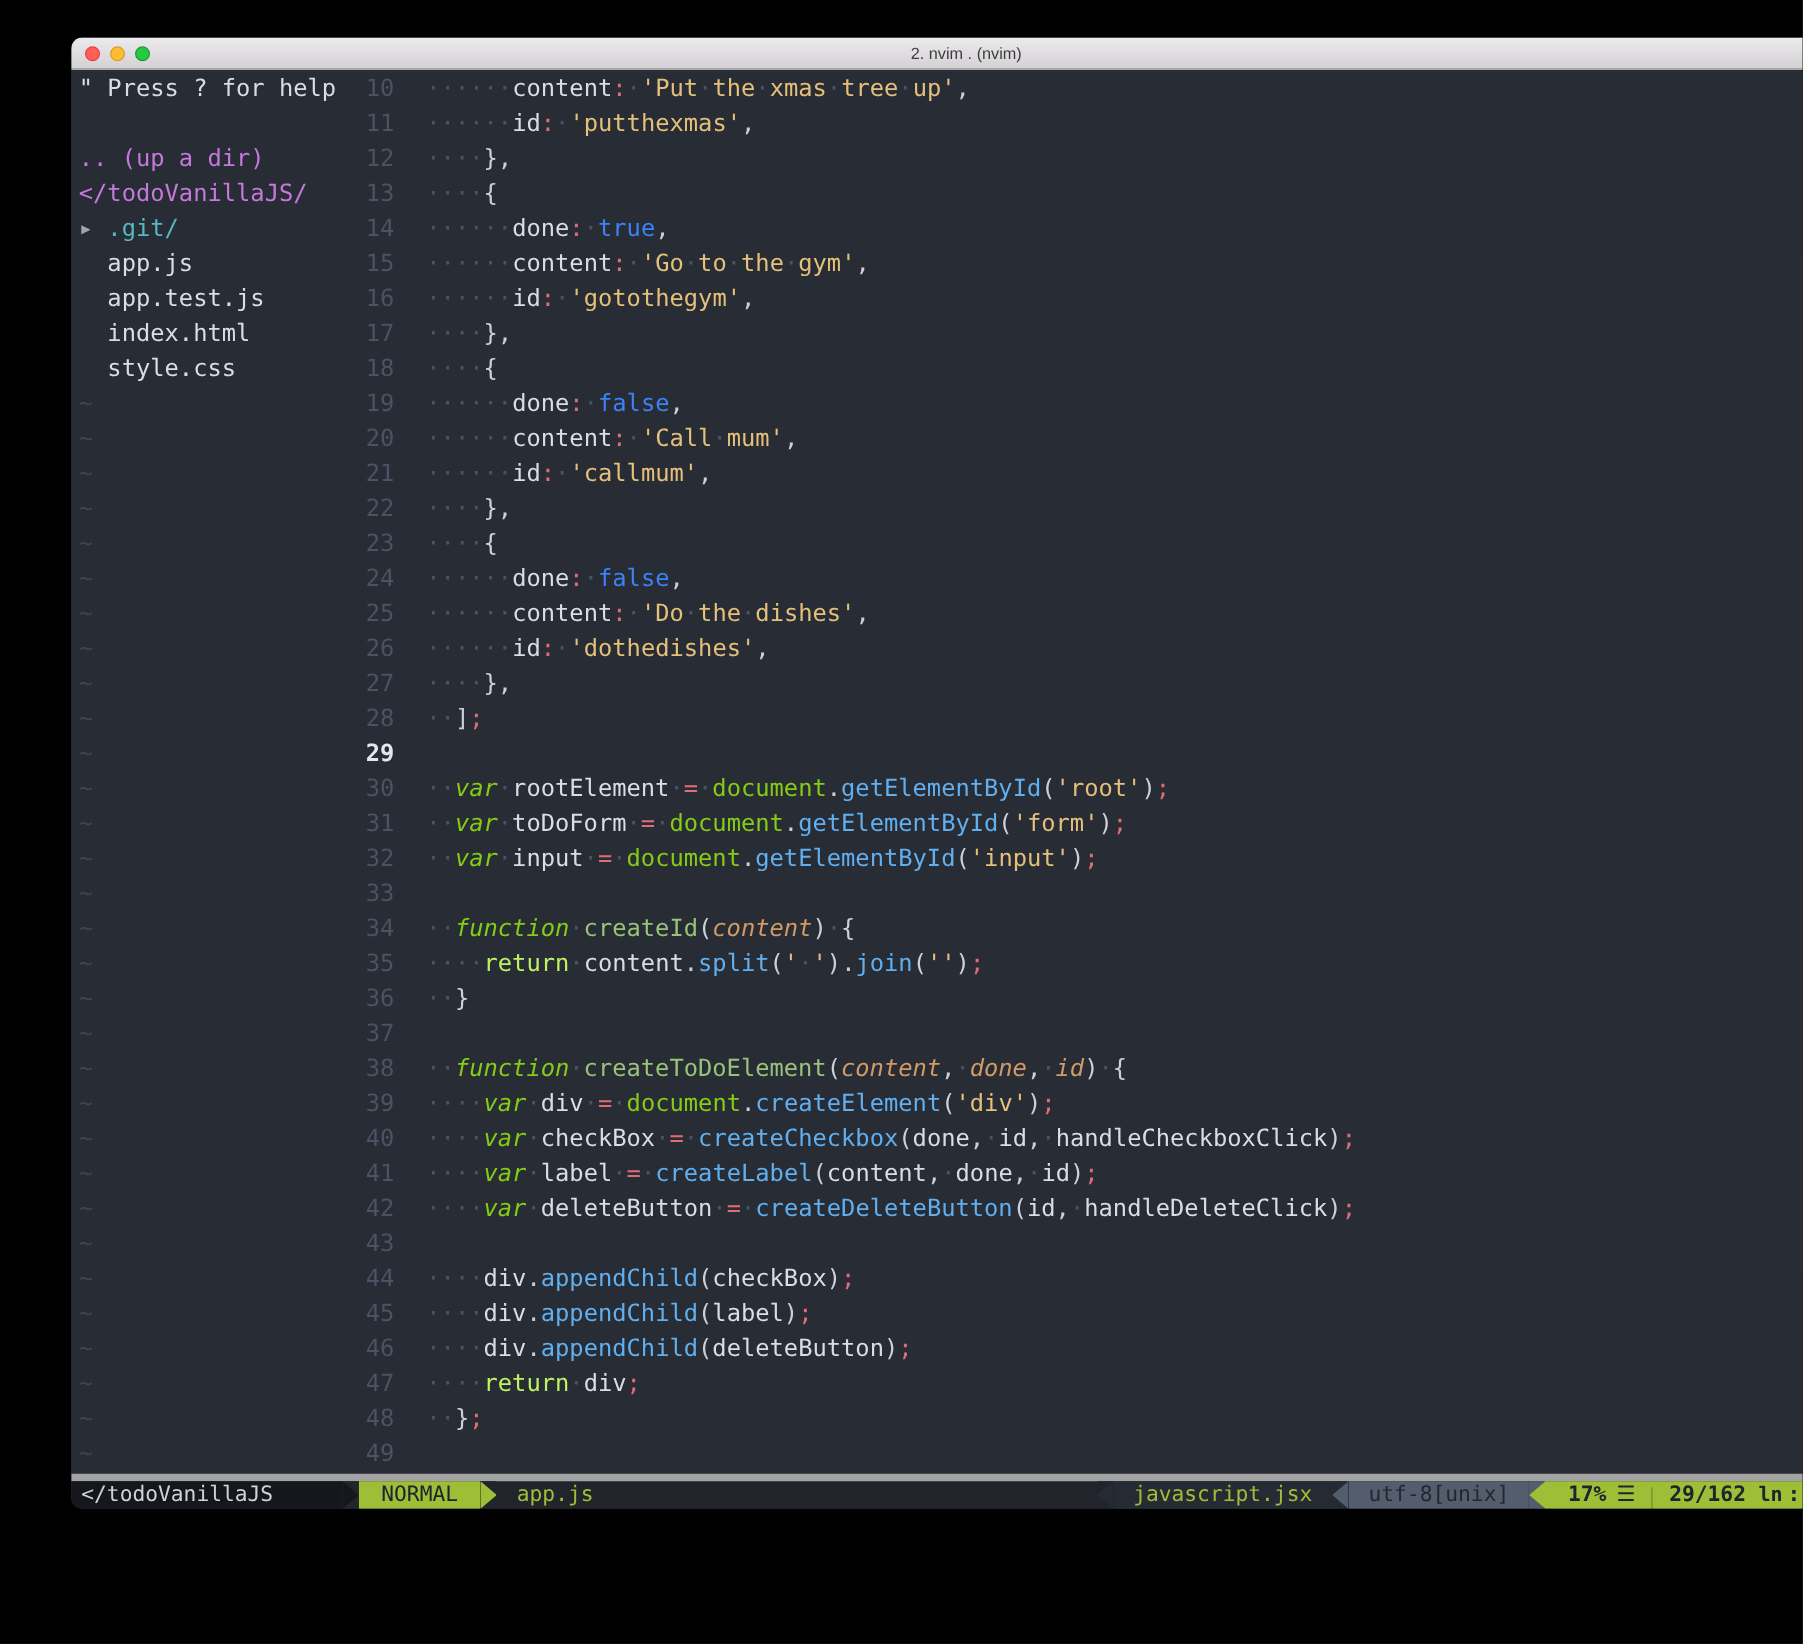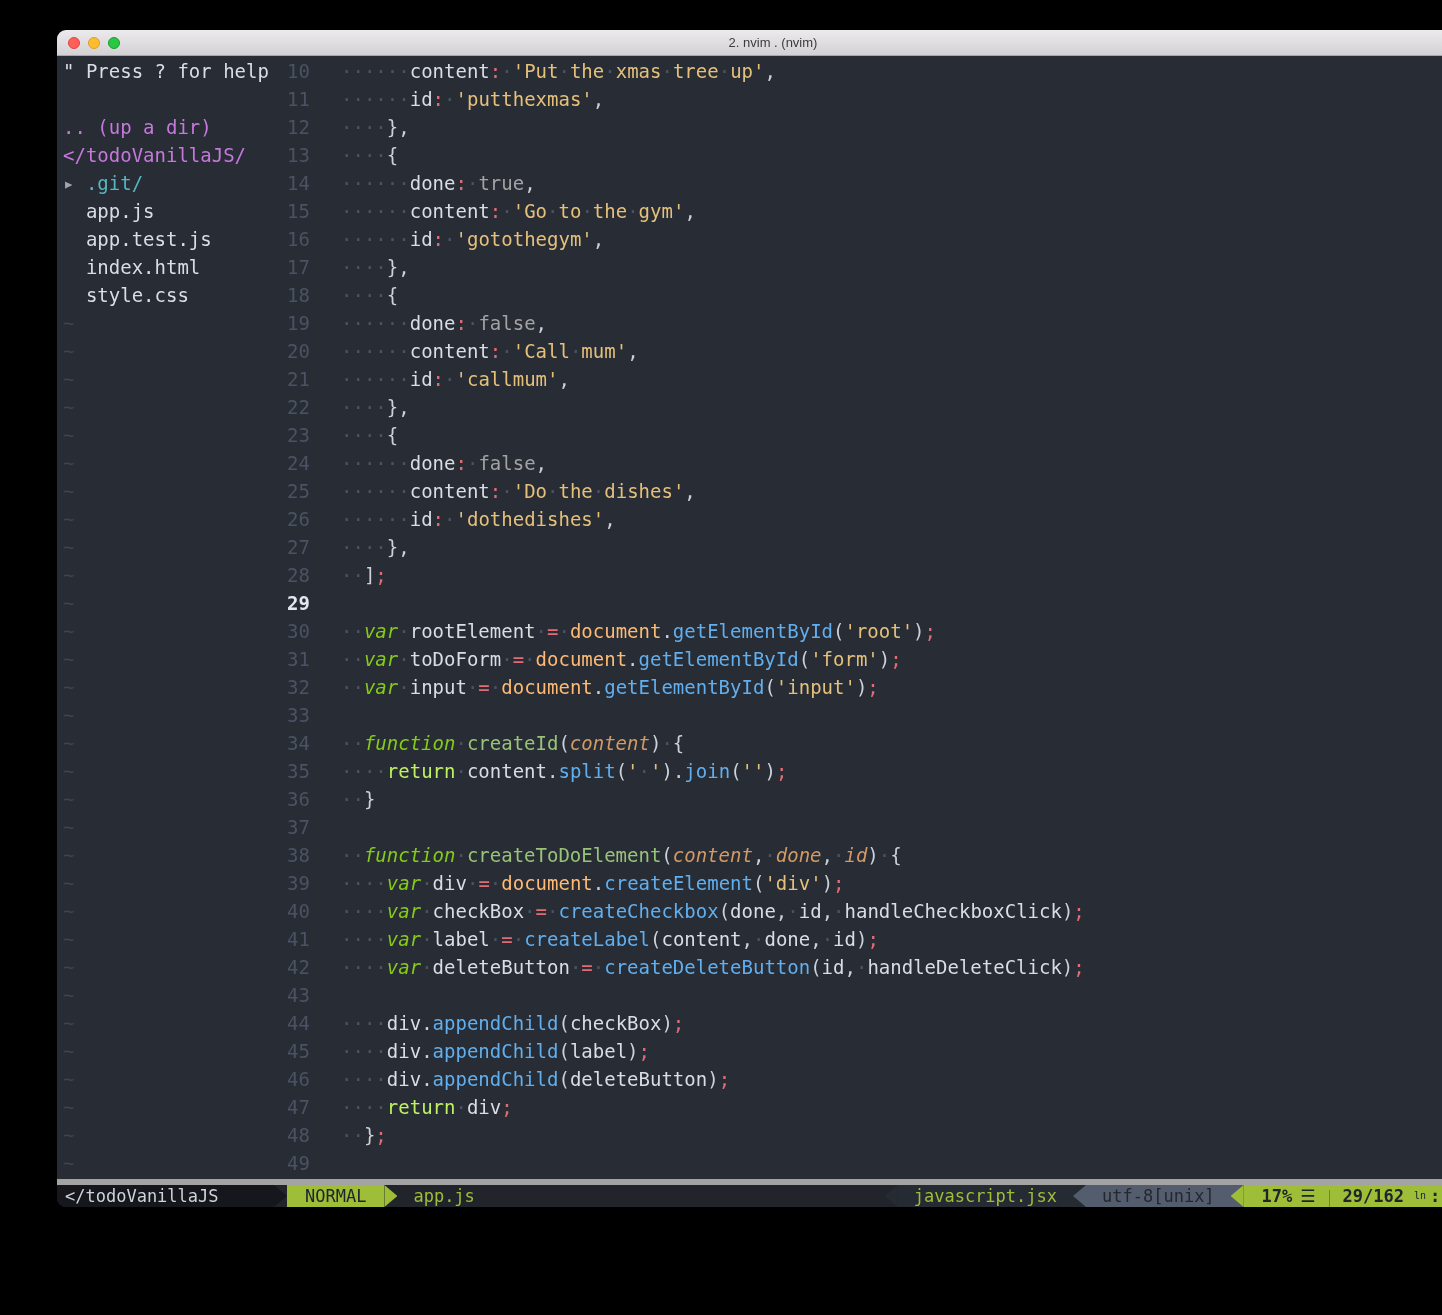--- a/index.html
+++ b/index.html
@@ -21,34 +21,34 @@
   .light.yellow{background:#febc2e;border:1px solid #d8a027}
   .light.green{background:#28c840;border:1px solid #1f9c31}
 
   
   .main{flex:1 1 auto;display:flex;overflow:hidden;background:#282c34;
     font:19px/28px "DejaVu Sans Mono","DejaVu Sans",monospace;color:#abb2bf;white-space:pre}
   .explorer{flex:0 0 230px;width:230px;padding:1px 0 0 6px;overflow:hidden}
   .code{flex:1 1 auto;padding-top:1px;overflow:hidden}
   .row{height:28px}
 
-  .lnum{display:inline-block;width:46px;padding-right:12px;text-align:left;color:#4b5263}
+  .lnum{display:inline-block;width:46px;padding-right:12px;text-align:center;color:#4b5263}
   .lnum.cur{color:#e3e7ee;font-weight:bold}
   .ltext{padding-left:8px}
 
   
   .ws{color:#4b5263}
   .prop{color:#d9dde4}
   .op{color:#e06c75}
   .str{color:#e5c07b}
   .pun{color:#ccd1d9}
   .kw{color:#84cc16;font-style:italic}
-  .bool{color:#a3a3a3}
+  .bool{color:#3b82f6}
   .id{color:#d9dde4}
-  .cy{color:#fdba74}
+  .cy{color:#84cc16}
   .bl{color:#61afef}
   .fn{color:#98c379}
   .param{color:#d19a66;font-style:italic}
   .ctrl{color:#bef264}
 
   
   .help{color:#d9dde4}
   .updir{color:#c678dd}
   .root{color:#c678dd}
   .arrow{color:#9da5b4}
@@ -69,21 +69,21 @@
   .seg-pos{background:var(--green);color:#20242c;font-weight:bold;padding:0 18px}
   .tri{flex:0 0 13px;width:13px;position:relative}
   .tri::after{content:"";position:absolute;inset:0}
   .t1{background:var(--barbg)} .t1::after{background:var(--exsegbg);clip-path:polygon(0 0,0 100%,100% 50%)}
   .t2{background:var(--barbg)} .t2::after{background:var(--green);clip-path:polygon(0 0,0 100%,100% 50%)}
   .t3{background:var(--barbg)} .t3::after{background:var(--ftbg);clip-path:polygon(100% 0,100% 100%,0 50%)}
   .t4{background:var(--ftbg)}  .t4::after{background:var(--encbg);clip-path:polygon(100% 0,100% 100%,0 50%)}
   .t5{background:var(--encbg)} .t5::after{background:var(--green);clip-path:polygon(100% 0,100% 100%,0 50%)}
   .licon{margin-left:8px}
   .pdiv{display:inline-block;width:1px;height:18px;background:rgba(0,0,0,.28);margin:5px 13px 0 13px}
-  .lnsym{font-size:10px;font-weight:normal;margin:0 4px 0 10px;align-self:center}
+  .lnsym{font-size:16px;font-weight:bold;margin:0 4px 0 10px;align-self:center}
 </style>
 </head>
 <body>
 
 <div class="window">
 
   <div class="titlebar">
     <div class="lights">
       <span class="light red"></span>
       <span class="light yellow"></span>

